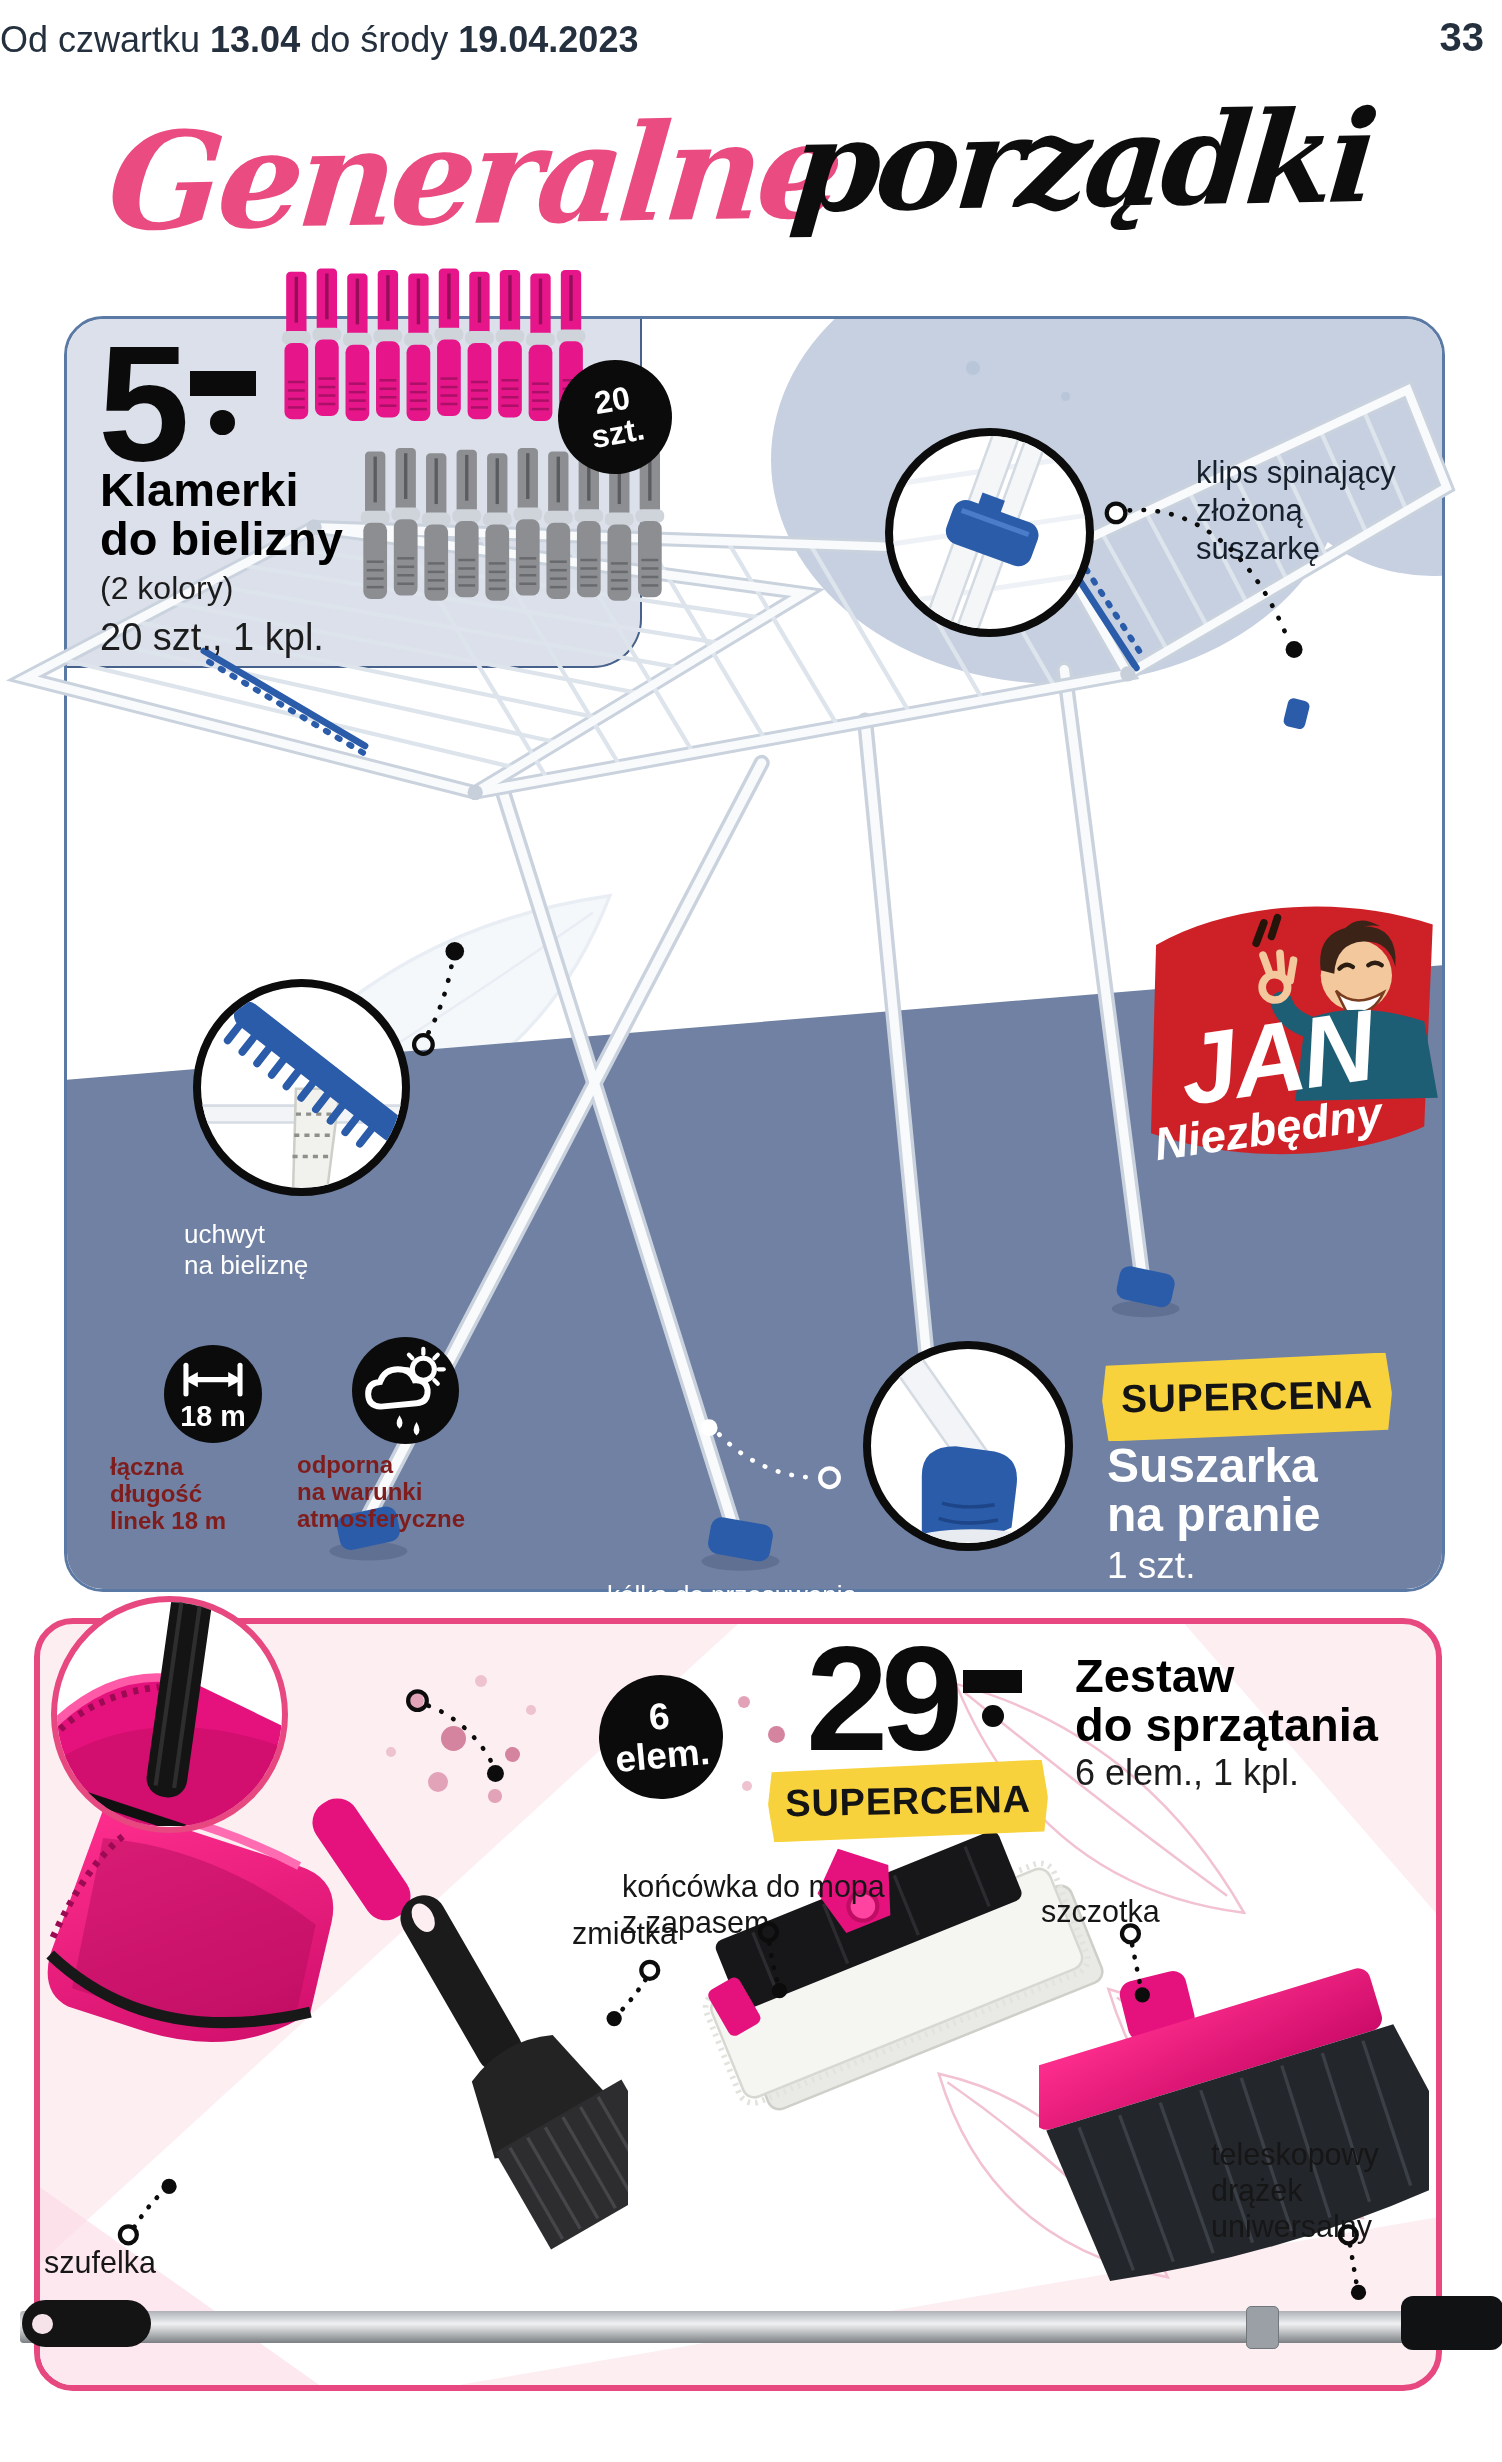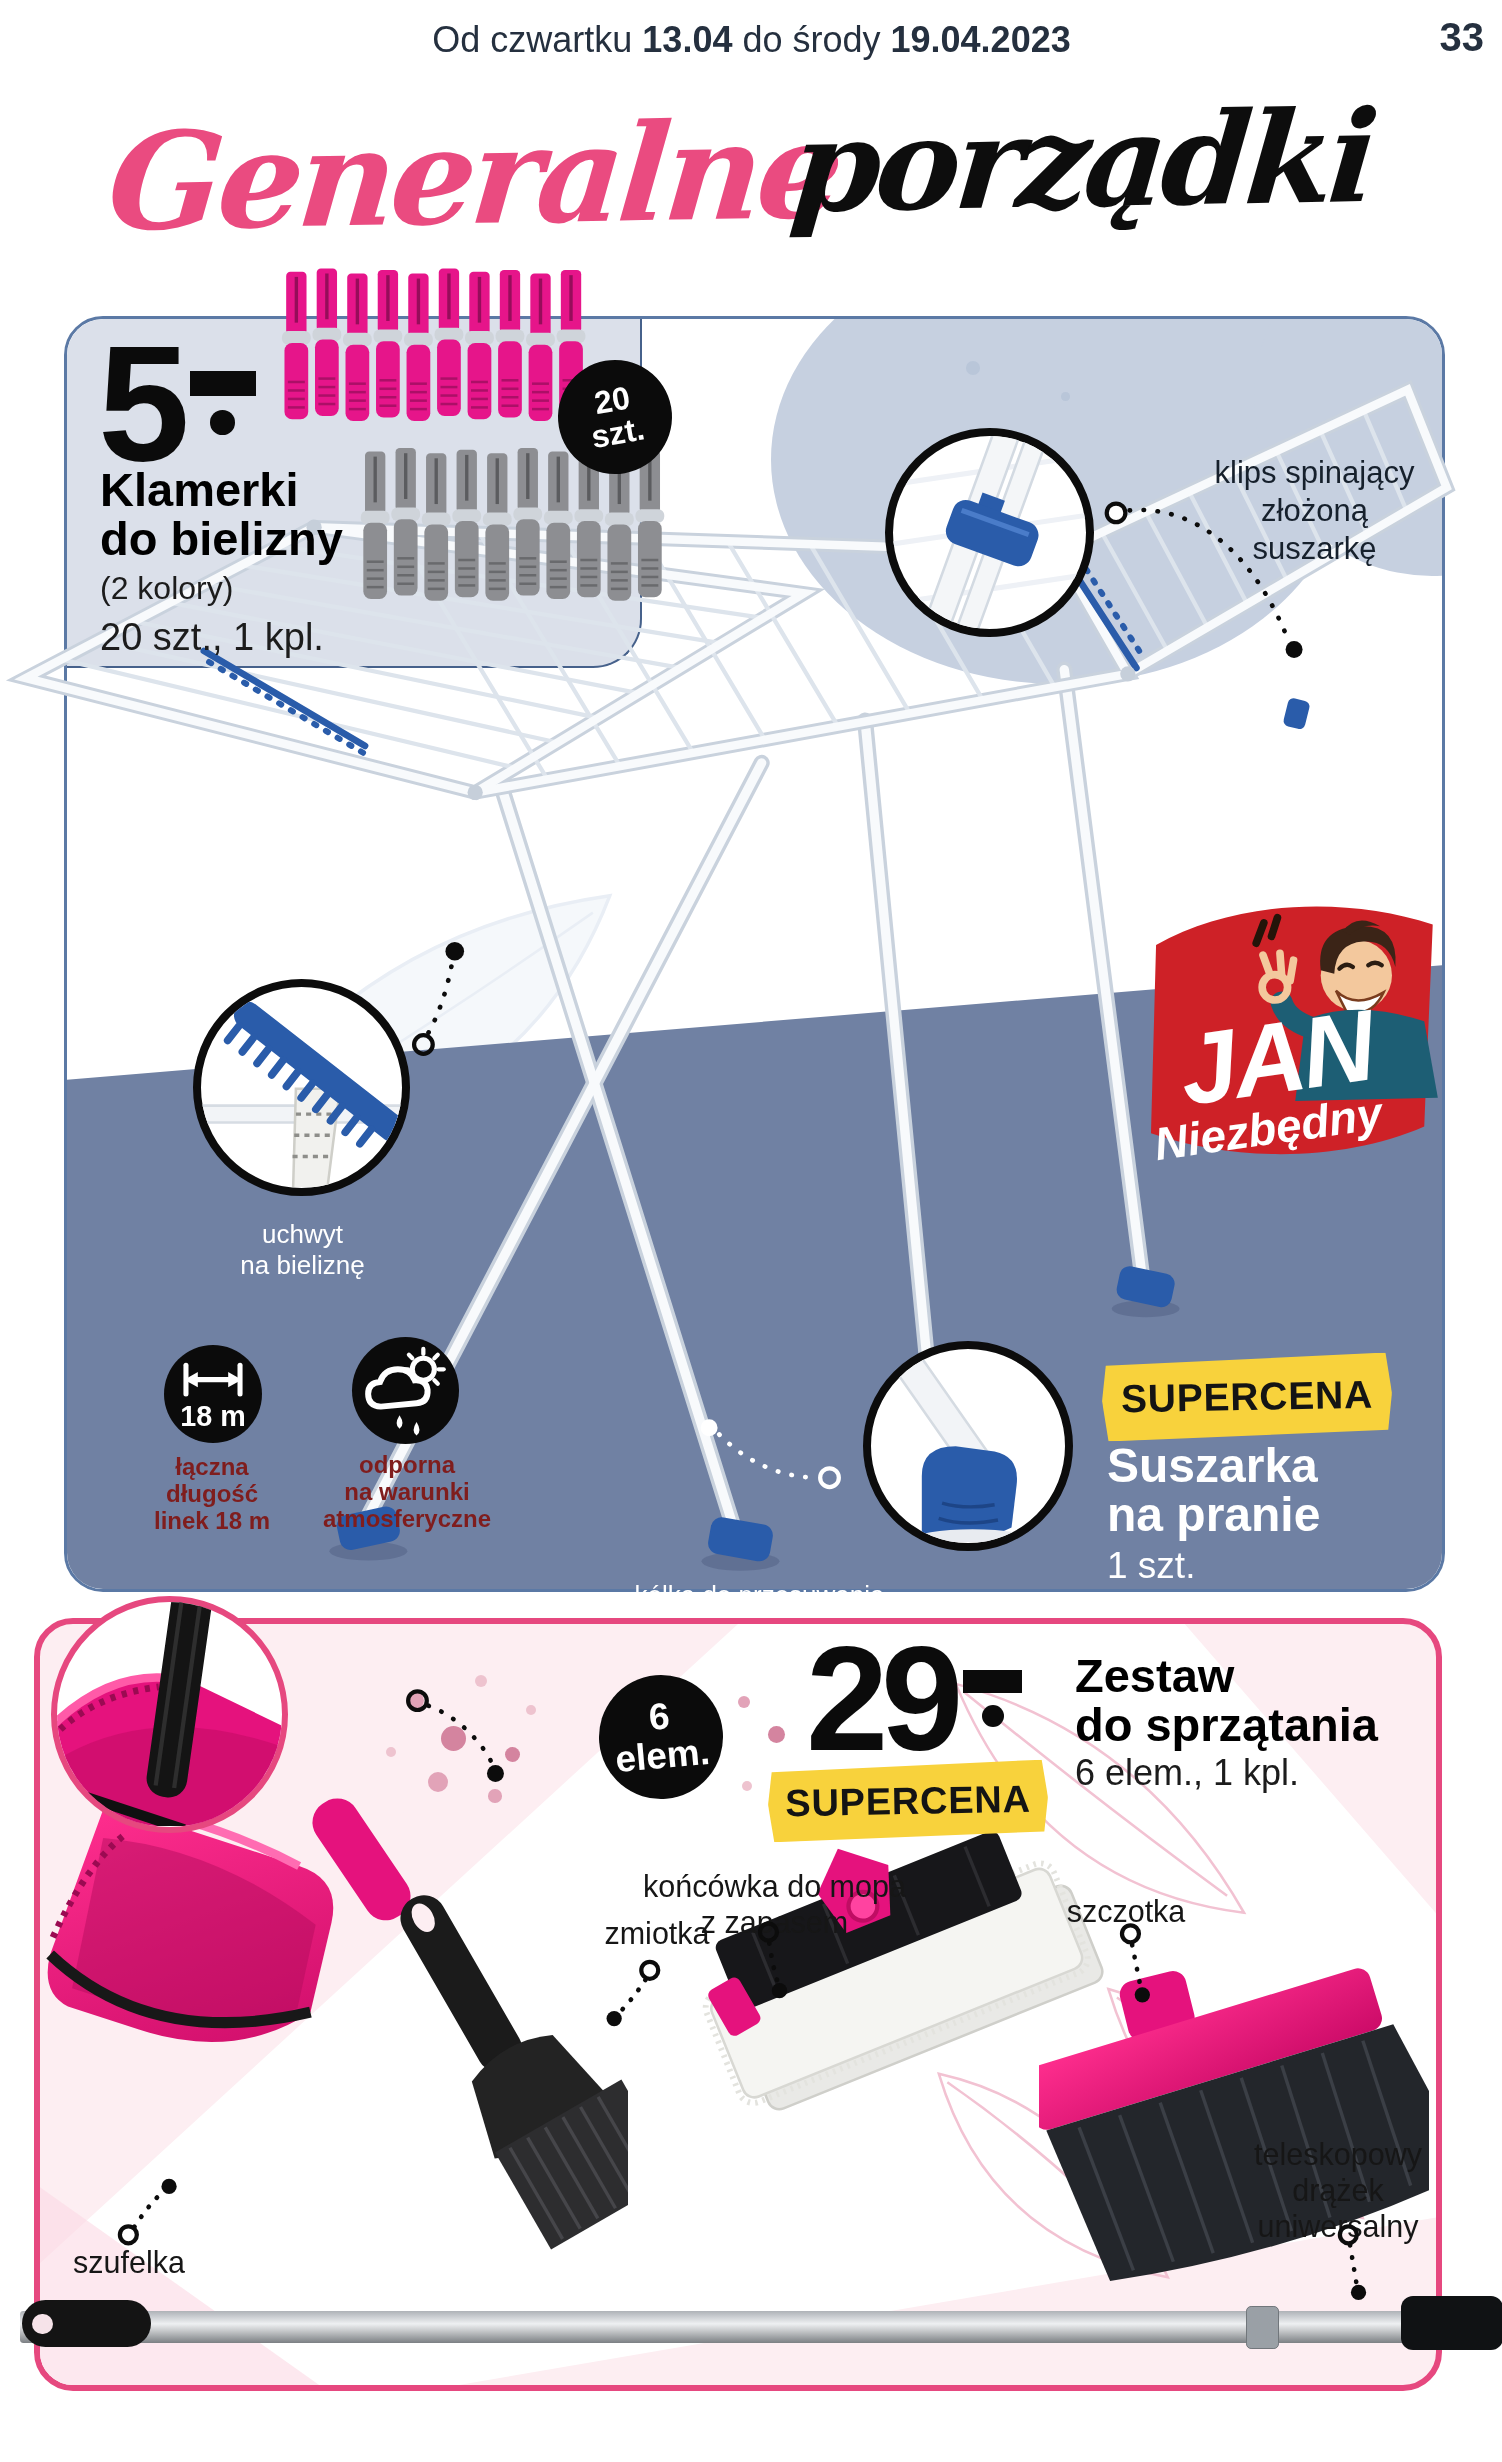--- a/index.html
+++ b/index.html
@@ -1,20 +1,20 @@
 <!DOCTYPE html>
 <html style="font-size:13.6px"><head>
 <meta charset="utf-8">
 <style>
   html,body{margin:0;padding:0;background:#fff}
   .page{position:relative;width:1503px;height:2462px;background:#fff;overflow:hidden;
         font-family:"Liberation Sans",sans-serif;color:#111}
   .abs{position:absolute}
   .pre{white-space:pre-line}
-  .ctr{text-align:center}
+  .ctr{text-align:left}
   .script{font-family:"DejaVu Serif",serif;font-style:italic;font-weight:bold;
           letter-spacing:-5.1px;transform:skewX(-6deg) rotate(-1deg);line-height:1}
   .hdr{font-size:36px;color:#25303f;letter-spacing:0}
   .hdr b{font-weight:800}
   .price{display:flex;align-items:flex-start;font-weight:800;letter-spacing:-0.05em;line-height:.76}
   .mark{display:flex;flex-direction:column;align-items:center;margin-top:.18em;margin-left:.05em}
   .mark .bar{width:.40em;height:.155em;background:currentColor}
   .mark .dot{width:.15em;height:.15em;background:currentColor;border-radius:50%;margin-top:.085em}
   .supercena{display:flex;align-items:center;justify-content:center;background:#f8d23c;color:#141414;
              font-weight:800;letter-spacing:.02em;transform:rotate(-1deg);

